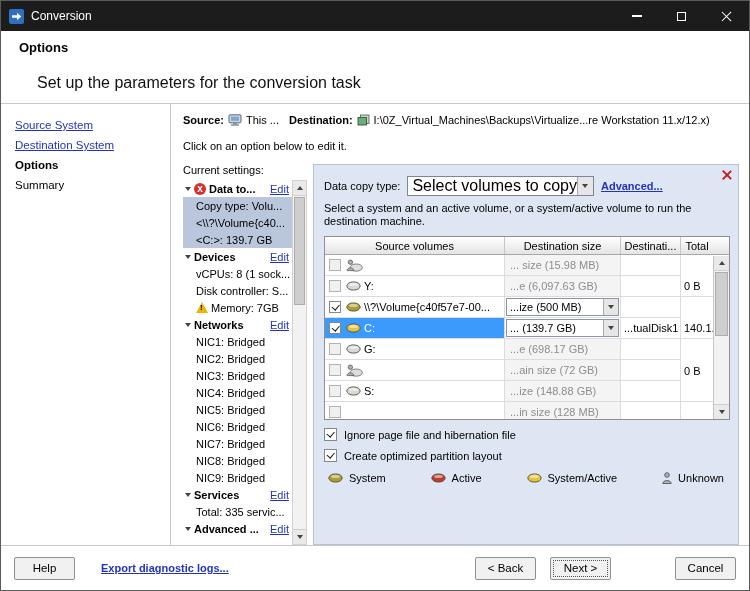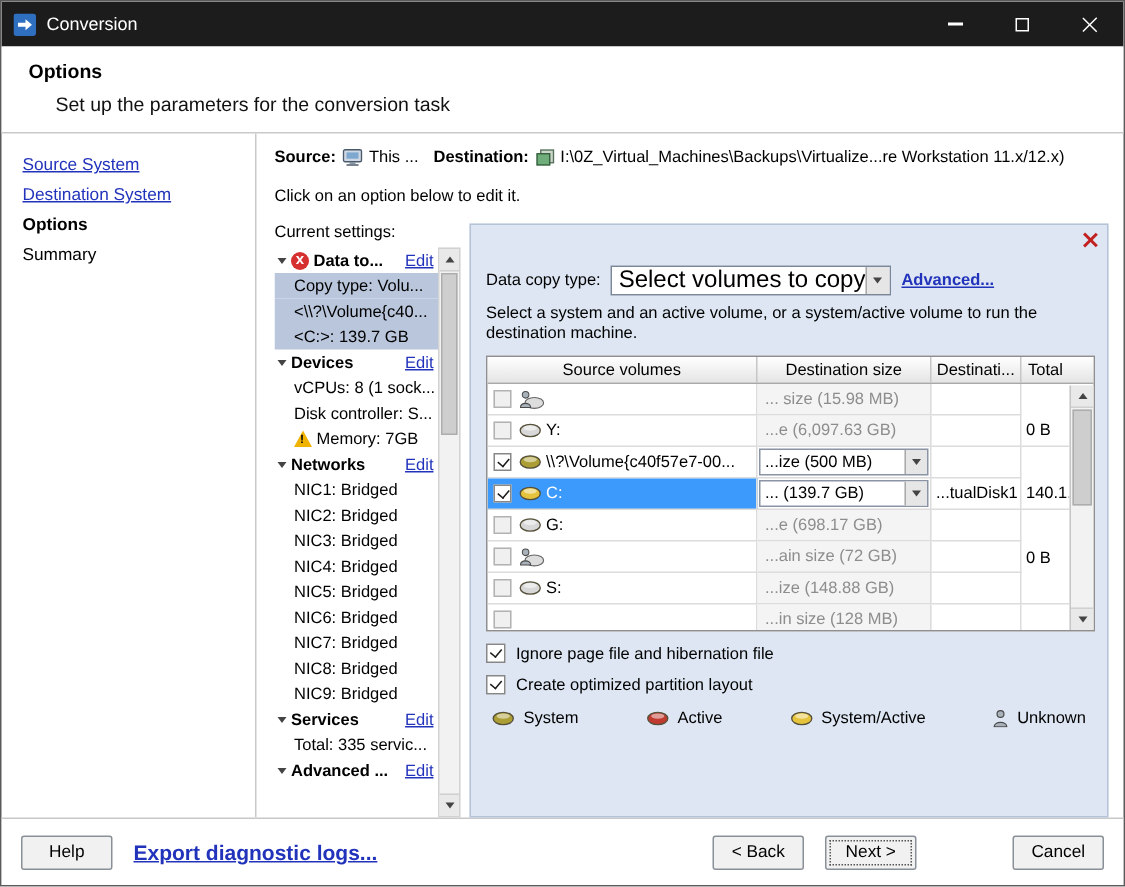--- a/index.html
+++ b/index.html
@@ -16,21 +16,21 @@
   .glyph-min{width:10px;height:1.3px;background:#fff;display:inline-block}
   .glyph-max{width:9px;height:9px;border:1.3px solid #fff;display:inline-block}
   .glyph-close{position:relative;display:inline-block;width:11px;height:11px}
   .glyph-close::before,.glyph-close::after{content:"";position:absolute;left:5px;top:-1px;width:1.3px;height:13px;background:#fff}
   .glyph-close::before{transform:rotate(45deg)}
   .glyph-close::after{transform:rotate(-45deg)}
 
   
   .header{background:#fff;border-bottom:1px solid #c9c9c9;padding:9px 0 11px 18px;flex:0 0 auto}
   .page-title{font-size:13px;font-weight:bold;color:#000}
-  .page-subtitle{font-size:13px;color:#111;margin:7px 0 0 18px}
+  .page-subtitle{font-size:16px;color:#111;margin:19px 0 0 18px}
 
   
   .main{flex:1;display:flex;min-height:0}
   .sidebar{width:170px;flex:0 0 auto;border-right:1px solid #c9c9c9;padding:13px 0 0 14px}
   .sb-item{font-size:11.5px;margin-bottom:4px;line-height:16px;white-space:nowrap}
   .sb-item.link{color:var(--link,#2233bb);text-decoration:underline;cursor:pointer}
   .sb-item.current{font-weight:bold;color:#000}
   .sb-item.plain{color:#000}
 
   .content{flex:1;min-width:0;display:flex;flex-direction:column;padding:8px 10px 0 12px}
@@ -63,21 +63,21 @@
   .sarrow:first-child{border-bottom:1px solid #d0d0d0}
   .sarrow:last-child{border-top:1px solid #d0d0d0}
   .strack{flex:1;position:relative}
   .sthumb{position:absolute;top:1px;left:1px;right:1px;height:108px;background:#cecece;border:1px solid #adadad}
   .sthumb.t2{height:64px}
   .tri{display:inline-block;width:0;height:0}
   .tri.down{border-left:3.5px solid transparent;border-right:3.5px solid transparent;border-top:4.5px solid #444}
   .tri.up{border-left:3.5px solid transparent;border-right:3.5px solid transparent;border-bottom:4.5px solid #444}
 
   
-  .options-panel{flex:1;min-width:0;background:var(--panel-bg,#dde6f2);border:1px solid #b6c3d7;position:relative;padding:24px 8px 0 10px}
+  .options-panel{flex:1;min-width:0;background:var(--panel-bg,#dde6f2);border:1px solid #b6c3d7;position:relative;padding:8px 8px 0 10px}
   .panel-close{position:absolute;top:3px;right:5px;cursor:pointer;width:13px;height:13px;display:flex;align-items:center;justify-content:center}
   .xglyph{position:relative;display:inline-block;width:9px;height:9px}
   .xglyph::before,.xglyph::after{content:"";position:absolute;left:4px;top:-1px;width:1.7px;height:12px;background:#c22020}
   .xglyph::before{transform:rotate(45deg)}
   .xglyph::after{transform:rotate(-45deg)}
   .copy-row{display:flex;align-items:center;gap:7px;font-size:11px;margin-top:3px}
   .combo{background:#fff;border:1px solid #7a8699;height:20px;min-width:150px;display:flex;align-items:center;justify-content:space-between;padding-left:4px;font-size:16px;cursor:pointer}
   .arrow-btn{width:16px;height:18px;background:#e6e6e6;border-left:1px solid #aaa;display:flex;align-items:center;justify-content:center;flex:0 0 auto}
   .adv-link{color:var(--link,#2233bb);text-decoration:underline;font-weight:bold;font-size:11px;cursor:pointer}
   .desc{font-size:11px;line-height:13px;margin-top:8px;max-width:400px}
@@ -114,21 +114,21 @@
   .legend{display:flex;justify-content:space-between;align-items:center;margin-top:10px;padding:0 6px 0 4px}
   .legend-item{display:flex;align-items:center;gap:6px;font-size:11px}
   .legend-item .lic{display:inline-flex}
 
   
   .footer{flex:0 0 auto;height:45px;border-top:1px solid #c8c8c8;display:flex;align-items:center;padding:0 13px;background:#fff}
   .btn{font-family:inherit;font-size:11.5px;color:#000;background:#f1f1f1;border:1px solid #8a9097;border-radius:2px;height:23px;min-width:61px;padding:0 10px;cursor:pointer}
   .btn.focus{outline:1px dotted #555;outline-offset:-4px}
   .btn + .btn{margin-left:14px}
   .btn.cancelbtn{margin-left:64px}
-  .export-link{color:var(--link,#2233bb);text-decoration:underline;font-weight:bold;font-size:14px;margin-left:14px;cursor:pointer}
+  .export-link{color:var(--link,#2233bb);text-decoration:underline;font-weight:bold;font-size:11px;margin-left:26px;cursor:pointer}
   .fspacer{flex:1}
 </style>
 </head>
 <body>
 
 <div class="window">
 
   <div class="titlebar">
     <span class="app-icon">
       <svg width="15" height="15" viewBox="0 0 15 15">

